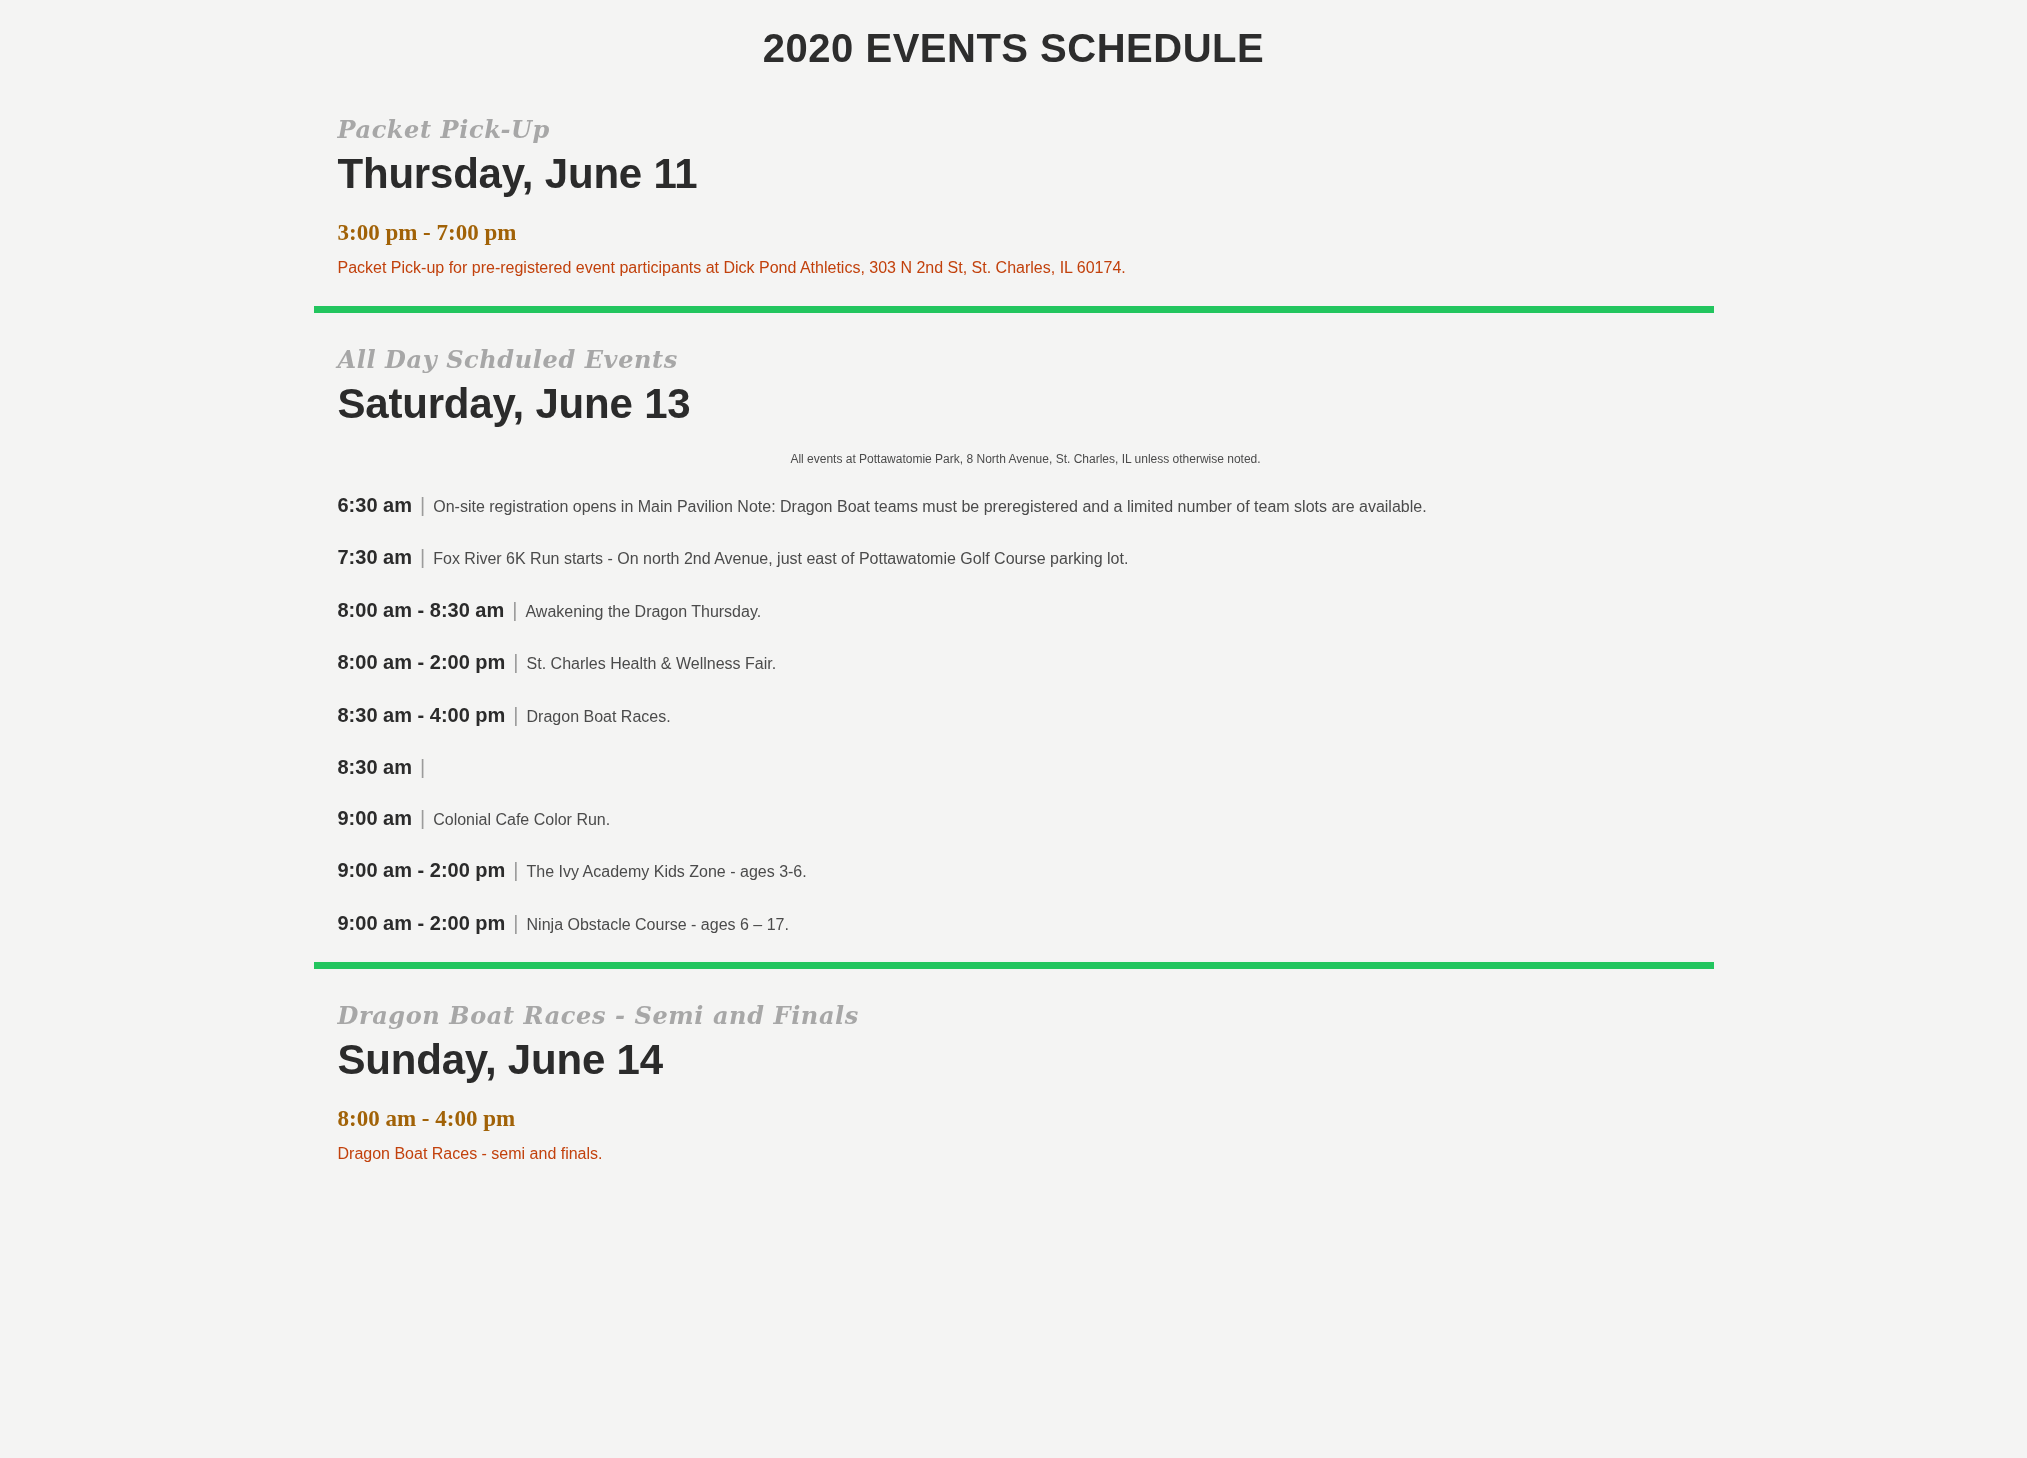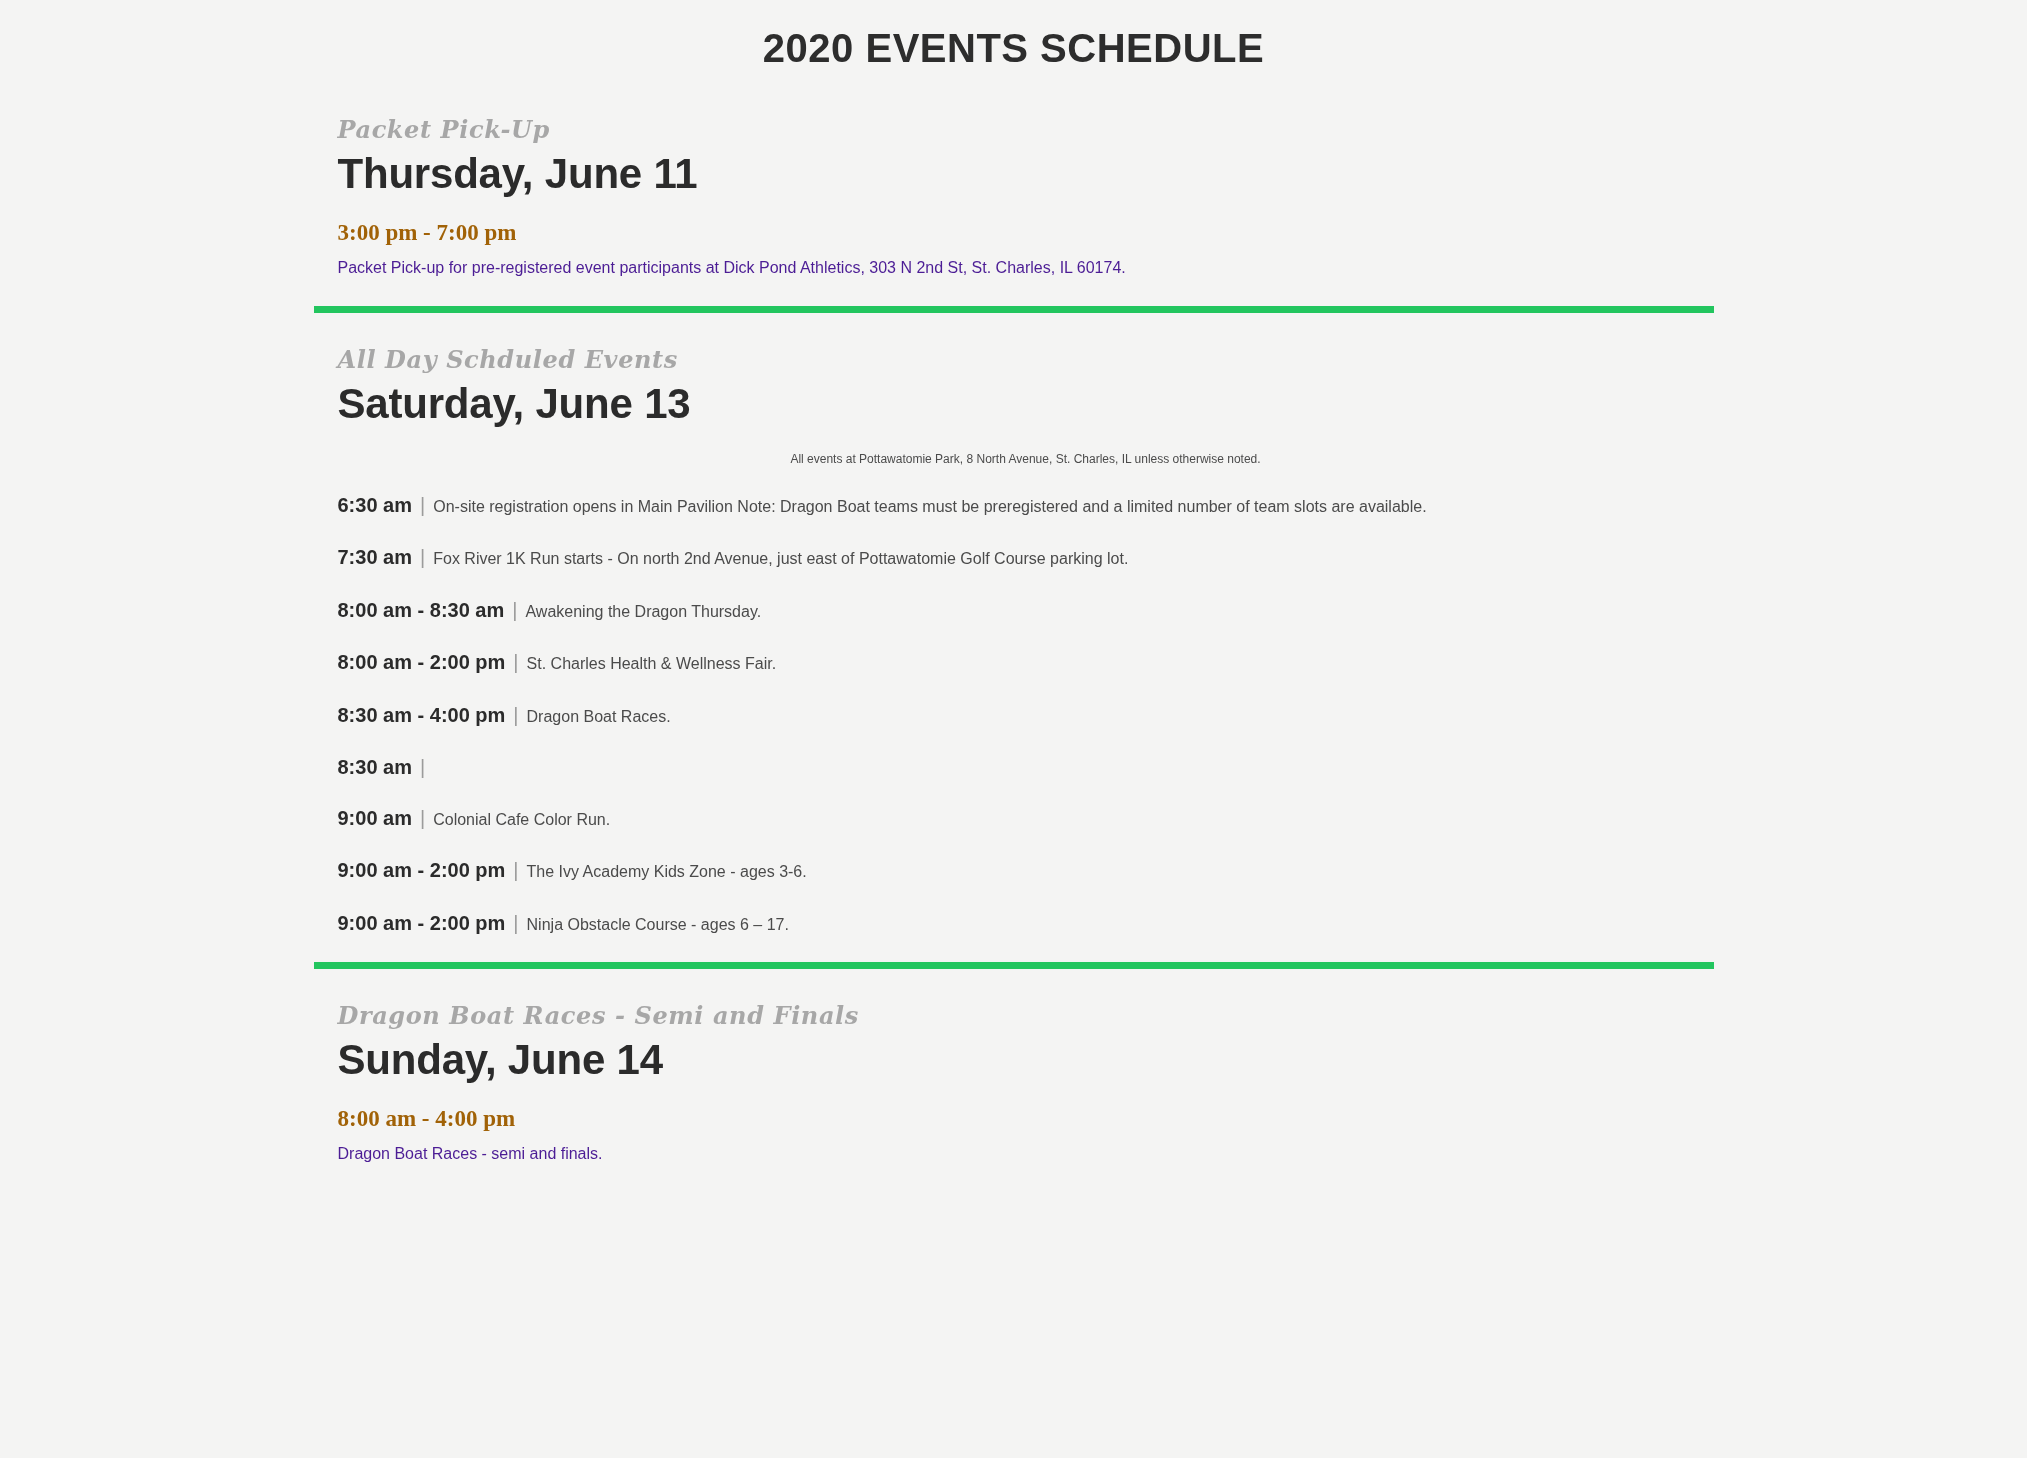--- a/index.html
+++ b/index.html
@@ -62,21 +62,21 @@
   }
   .simple-time {
     font-size: 23px;
     font-weight: bold;
     color: #a16207;
     margin: 0 0 10px 0;
     font-family: Liberation Serif, serif;
   }
   .simple-desc {
     font-size: 16px;
-    color: #4c1d95;
+    color: #c2410c;
     margin: 0;
     line-height: 1.5;
   }
   .venue-note {
     font-size: 12px;
     color: #4b4b4b;
     margin: 0 0 26px 0;
     line-height: 1.5;
     text-align: center;
   }
@@ -138,21 +138,21 @@
 
       <ul class="schedule-list">
         <li class="schedule-row">
           <span class="row-time">6:30 am</span>
           <span class="row-sep">|</span>
           <span class="row-desc">On-site registration opens in Main Pavilion Note: Dragon Boat teams must be preregistered and a limited number of team slots are available.</span>
         </li>
         <li class="schedule-row">
           <span class="row-time">7:30 am</span>
           <span class="row-sep">|</span>
-          <span class="row-desc">Fox River 1K Run starts - On north 2nd Avenue, just east of Pottawatomie Golf Course parking lot.</span>
+          <span class="row-desc">Fox River 6K Run starts - On north 2nd Avenue, just east of Pottawatomie Golf Course parking lot.</span>
         </li>
         <li class="schedule-row">
           <span class="row-time">8:00 am - 8:30 am</span>
           <span class="row-sep">|</span>
           <span class="row-desc">Awakening the Dragon Thursday.</span>
         </li>
         <li class="schedule-row">
           <span class="row-time">8:00 am - 2:00 pm</span>
           <span class="row-sep">|</span>
           <span class="row-desc">St. Charles Health &amp; Wellness Fair.</span>

